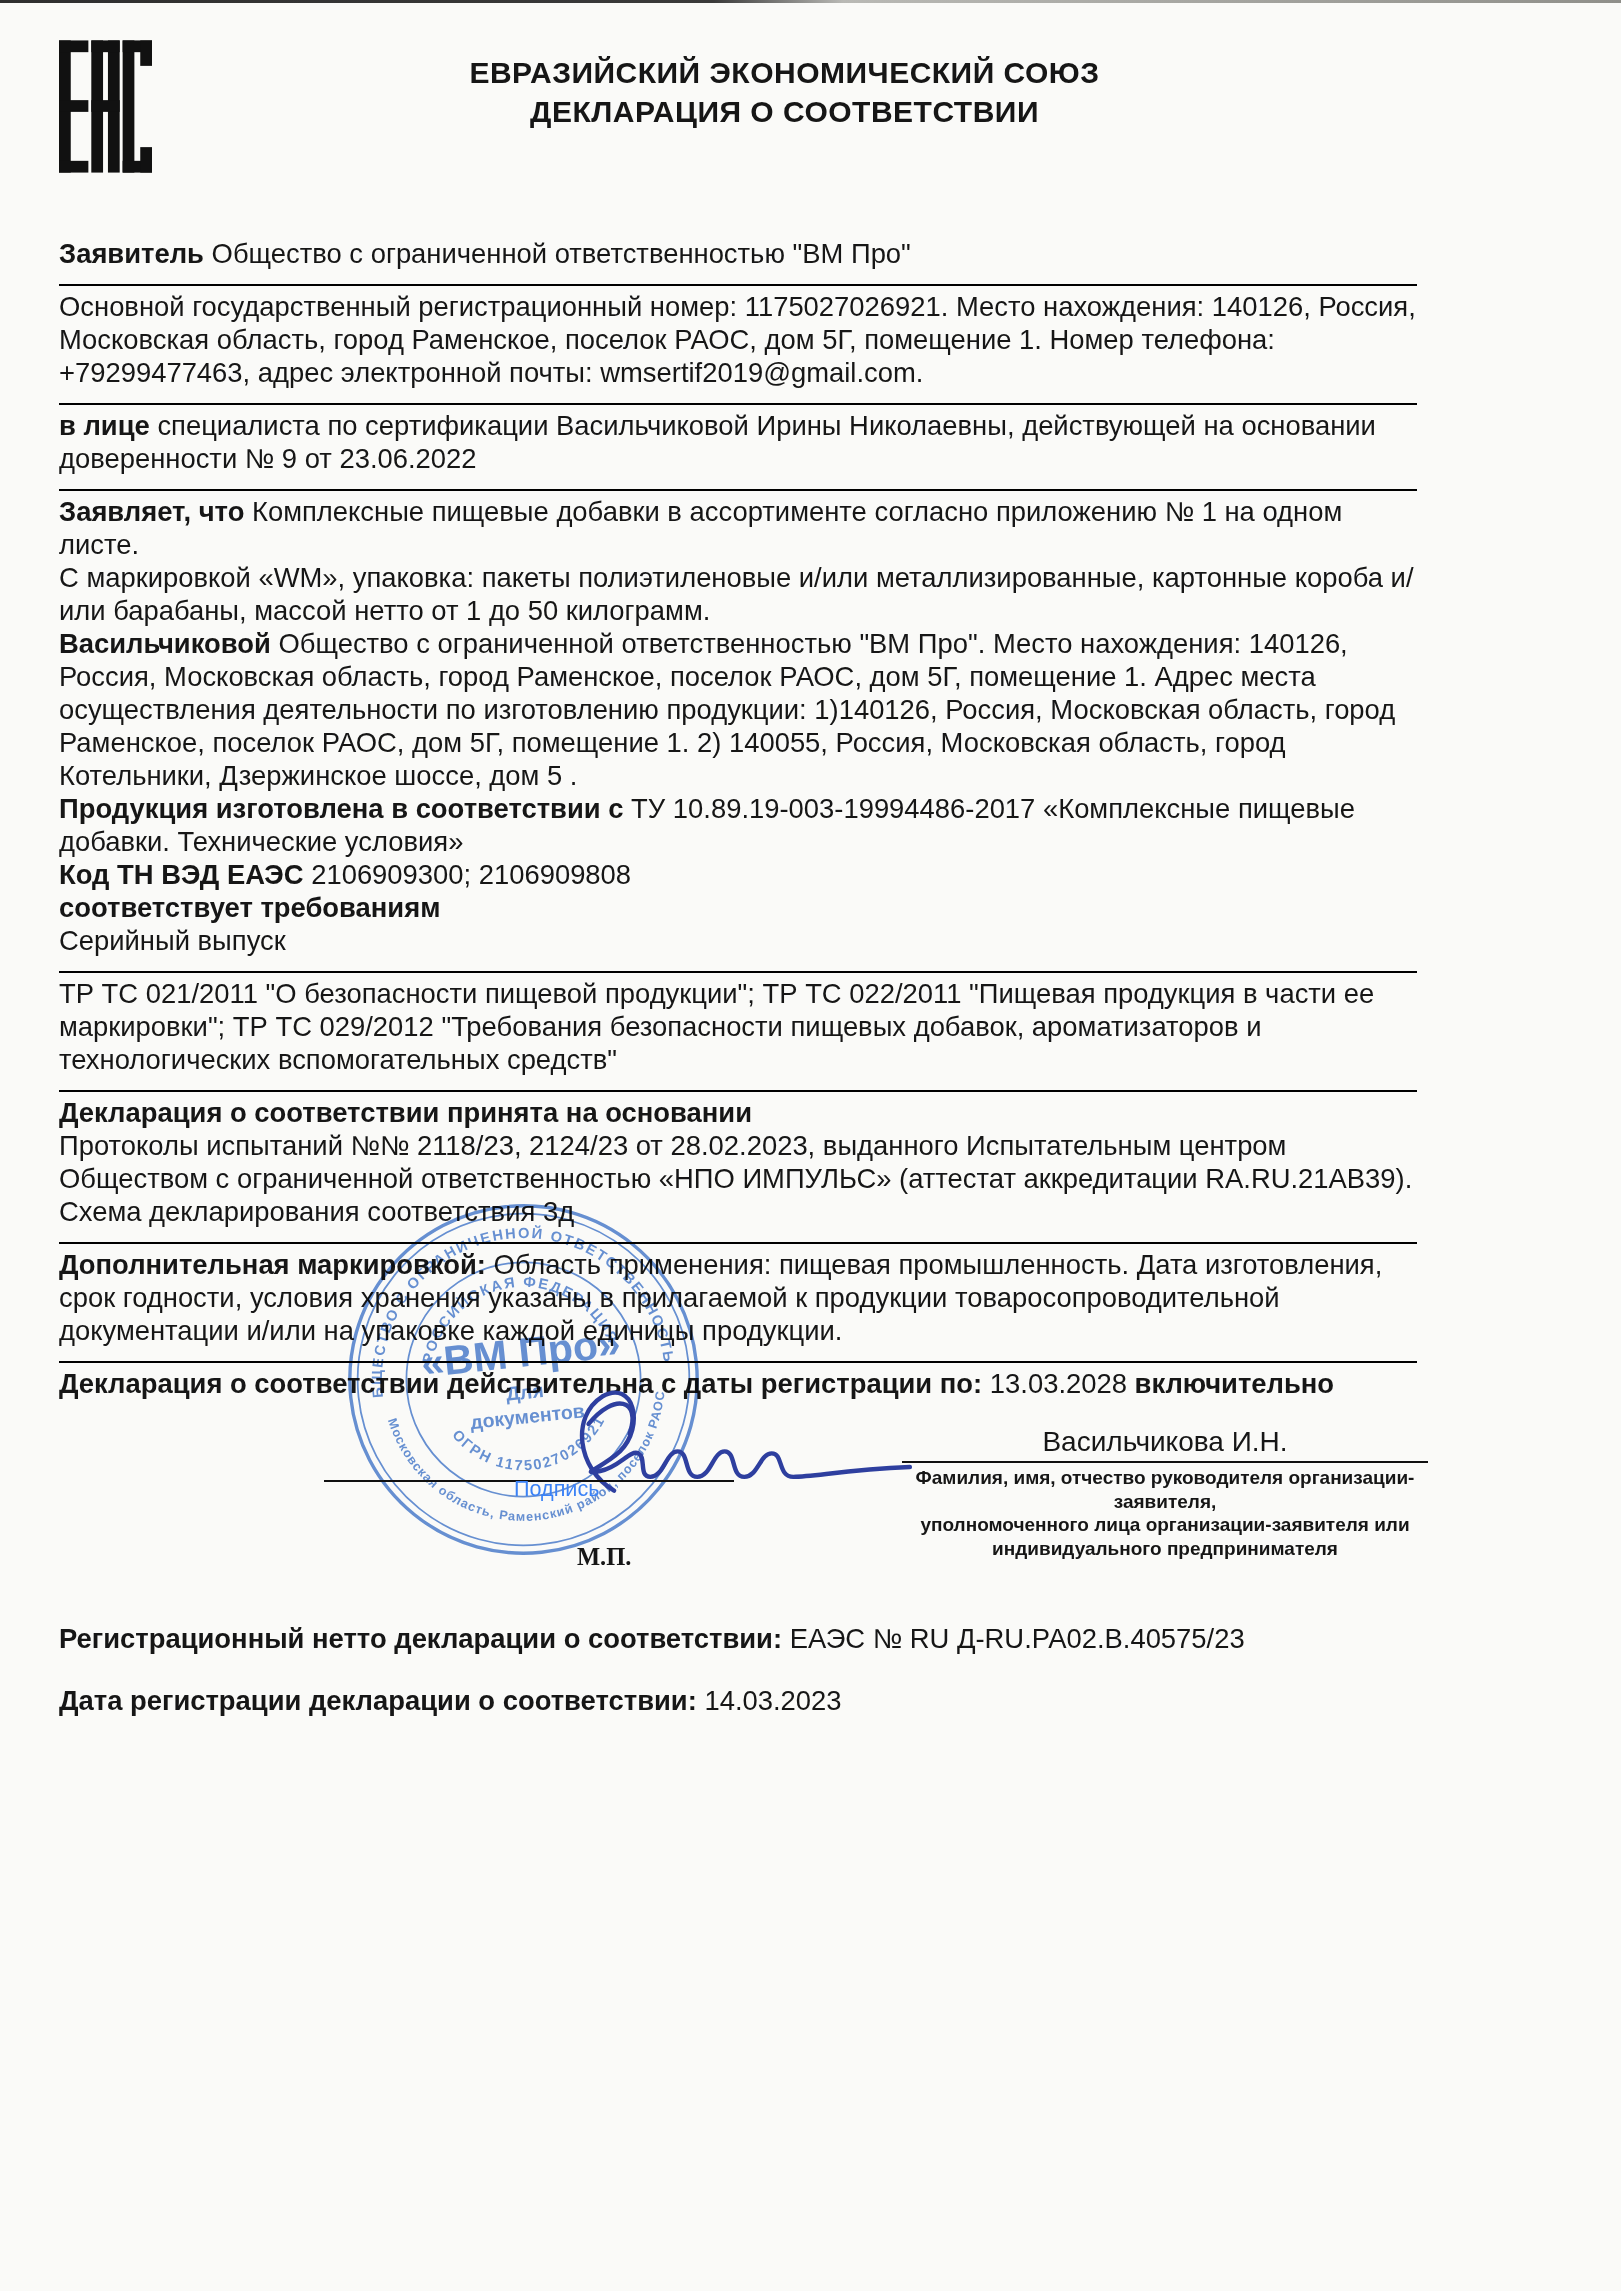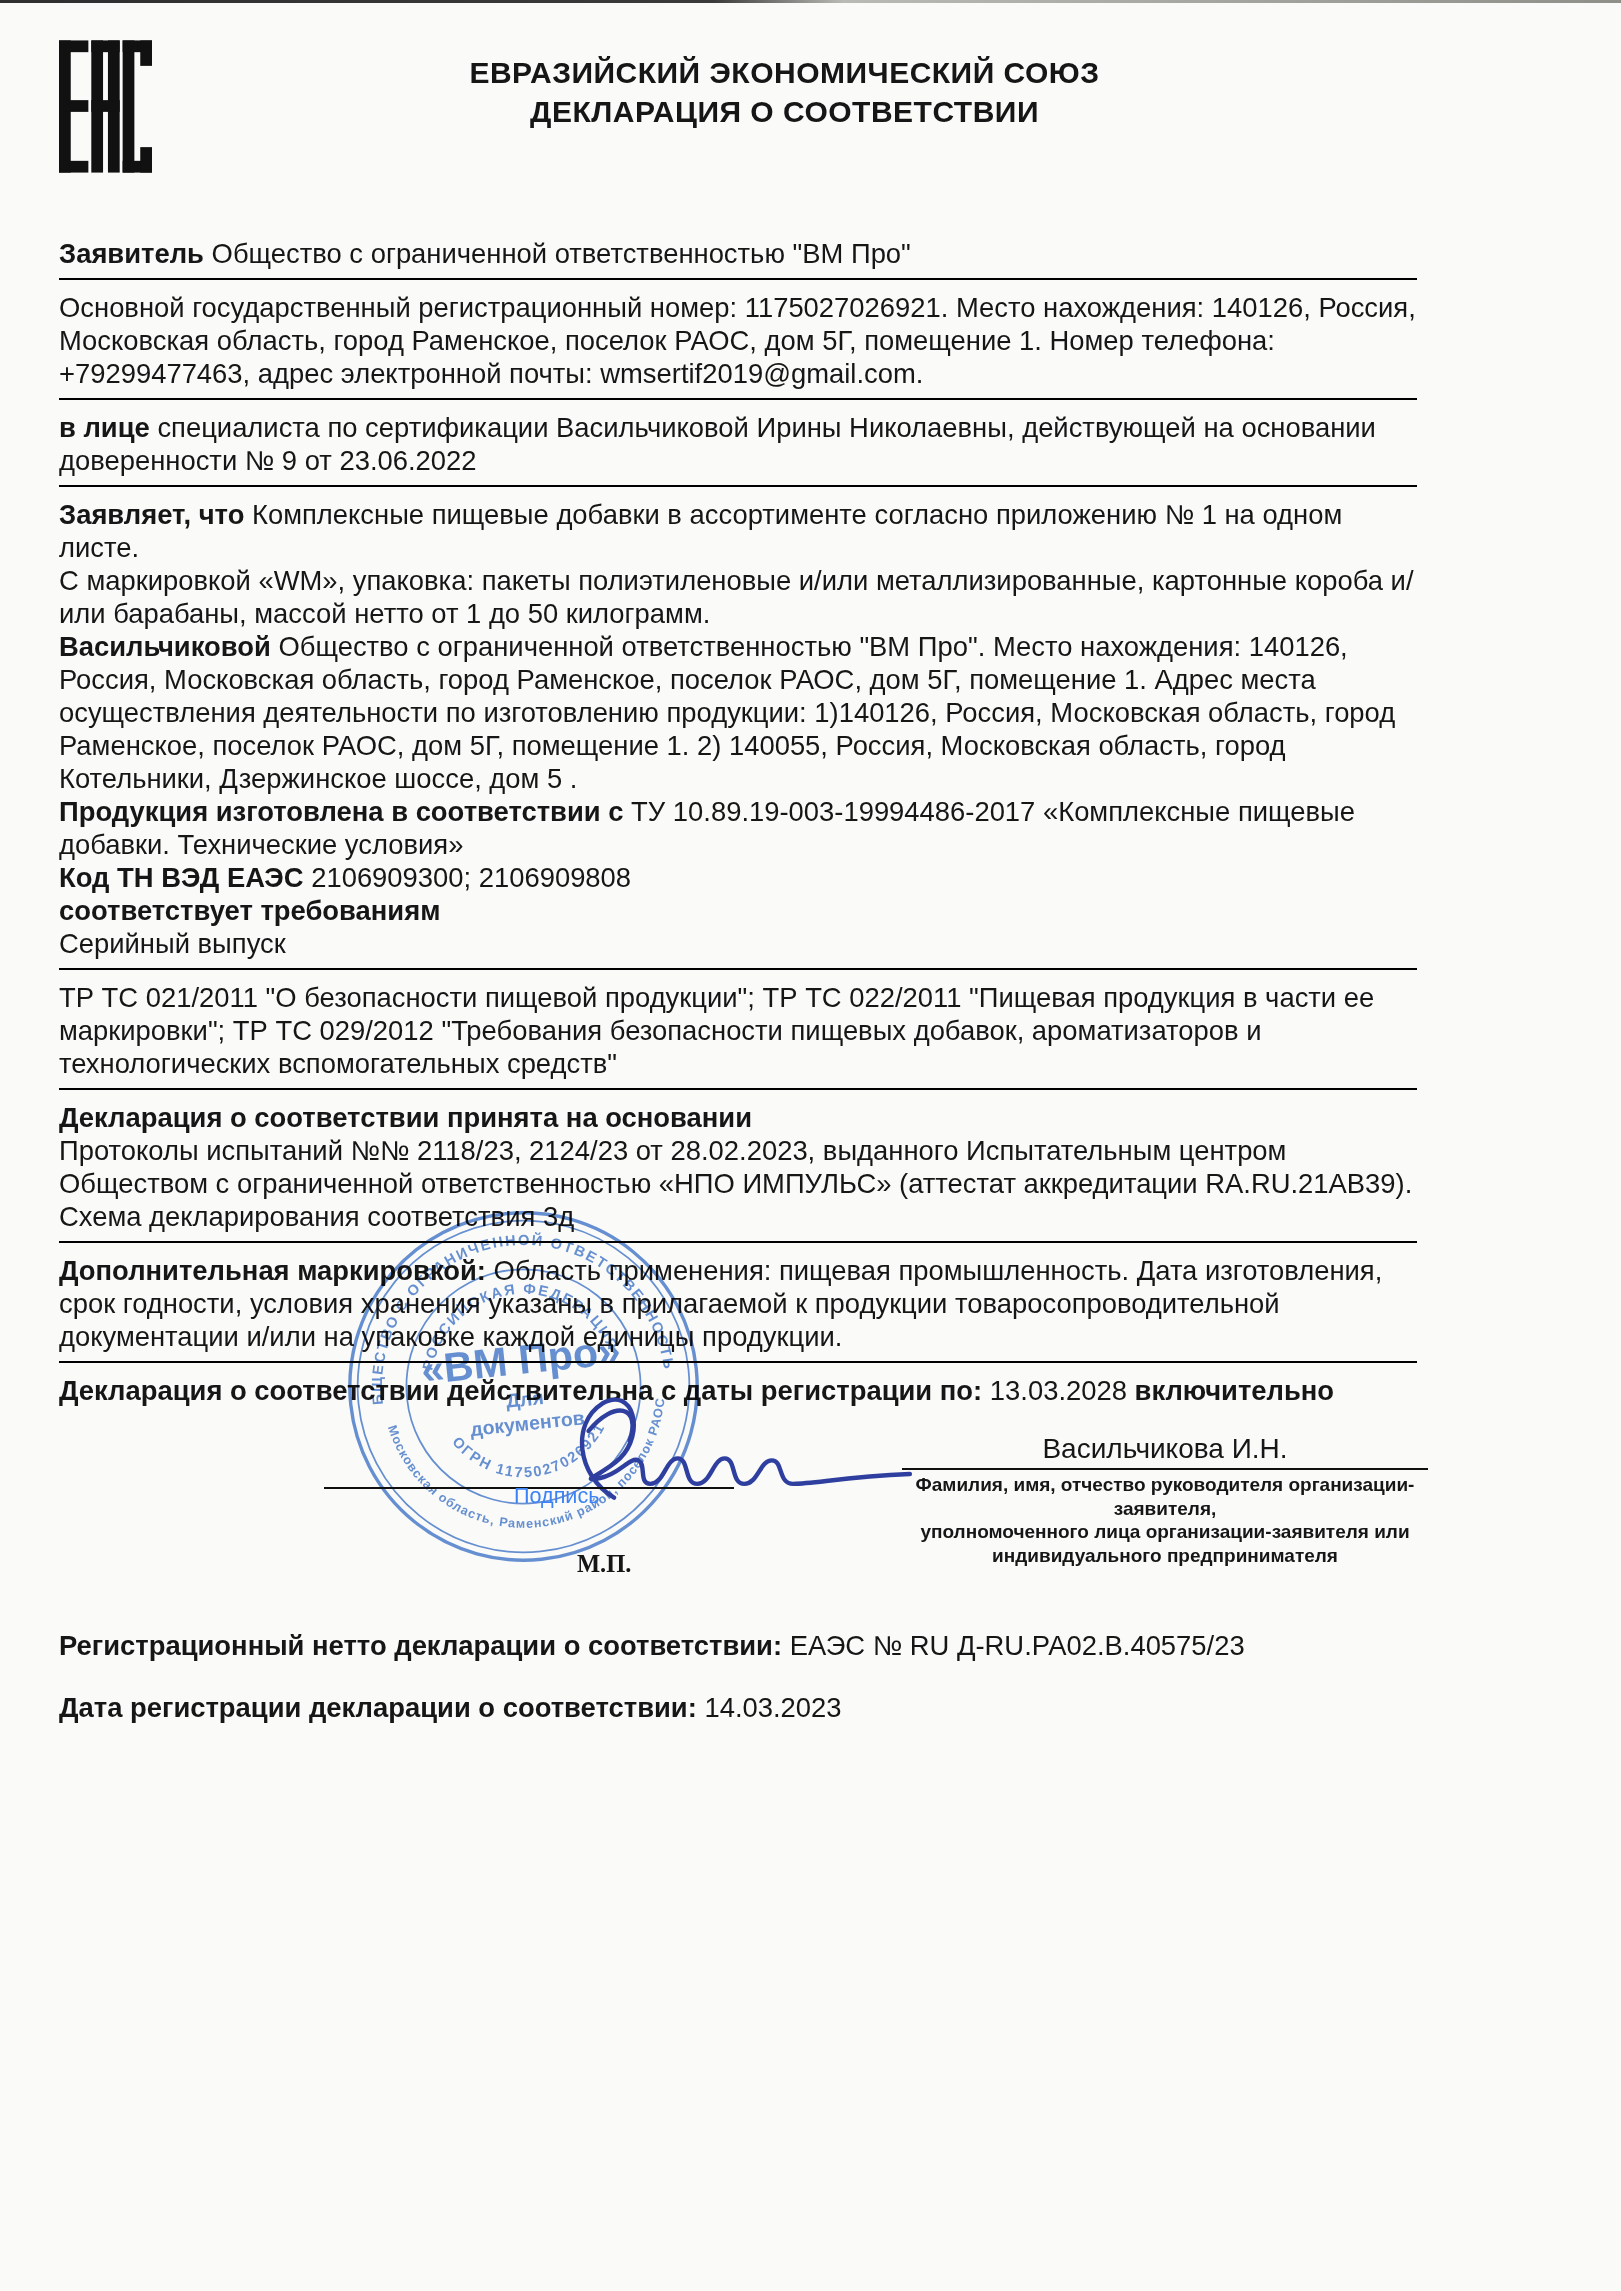--- a/index.html
+++ b/index.html
@@ -15,21 +15,21 @@
   }
   .content { position:absolute; left:59px; top:39px; width:1358px; }
   .header { display:flex; align-items:flex-start; }
   .eac { width:93px; height:135px; flex:0 0 auto; }
   .titles { flex:1; text-align:center; padding-top:13.7px; }
   .titles .t1, .titles .t2 {
     font-weight:bold; font-size:30px; line-height:39px; letter-spacing:0.5px;
   }
   .body { margin-top:63px; font-size:27.4px; line-height:33px; }
   .para { margin:0; }
-  .para.u { border-bottom:2.9px solid #000; padding-bottom:8px; margin-bottom:11px; }
+  .para.u { border-bottom:2.9px solid #000; padding-bottom:14px; margin-bottom:4px; }
   .lead { font-weight:bold; }
   .lead:empty { display:none; }
   .validity { margin-top:2px; }
   
   .sig-row { position:relative; height:165px; margin-top:23.5px; }
   .sig-line { position:absolute; left:265px; top:56px; width:410px; border-top:2.9px solid #101010; }
   .sig-caption { position:absolute; left:443px; top:48px; font-size:21.6px; color:#3b82f6;margin-left:12px; }
   .mp { position:absolute; left:518px; top:116px; font-family:"Liberation Serif", serif; font-weight:bold; font-size:24.5px; }
   .name-block { position:absolute; left:843px; top:0; width:526px; text-align:center; }
   .name { font-size:28px; line-height:35px; }

